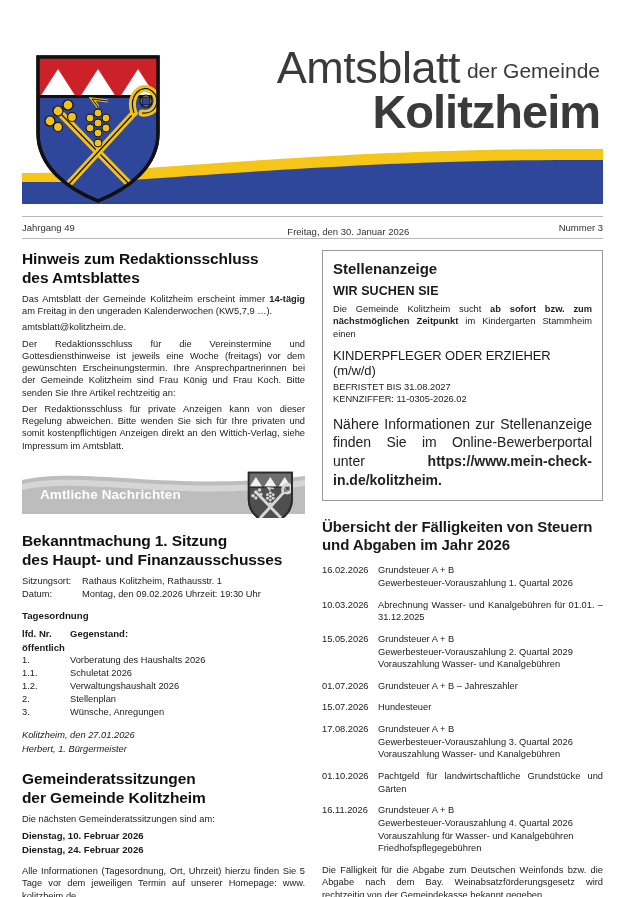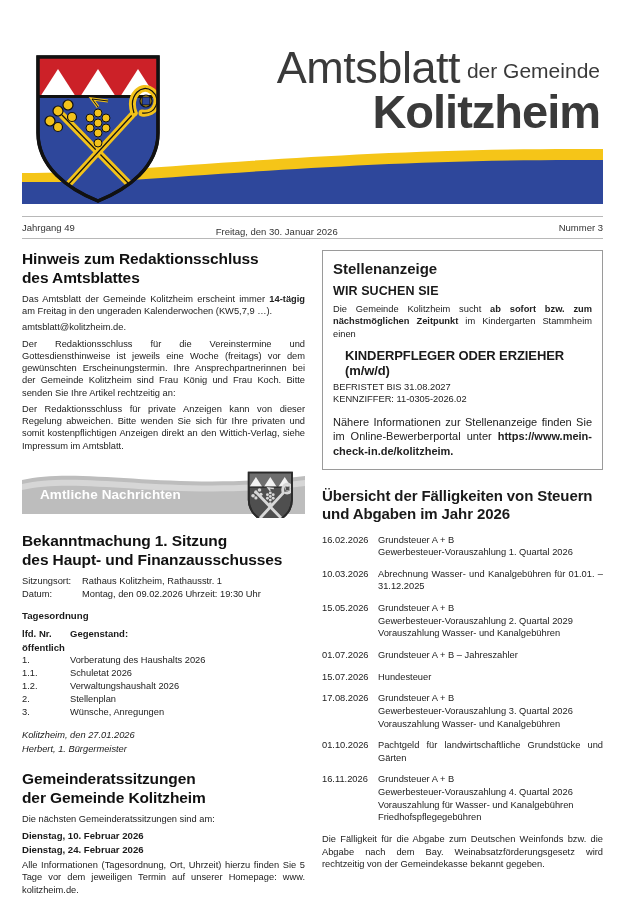--- a/index.html
+++ b/index.html
@@ -100,21 +100,21 @@
     border-top: 1px solid #b8b8b8;
     border-bottom: 1px solid #b8b8b8;
     height: 21px;
     display: flex;
     align-items: center;
     font-size: 9.5px;
     color: #333;
     margin-top: 12px;
   }
   .infobar .left { flex: 1; text-align: left; }
-  .infobar .center { flex: 1; text-align: left; margin-top: 8px; }
+  .infobar .center { flex: 1; text-align: right; margin-top: 8px; }
   .infobar .right { flex: 1; text-align: right; }
 
   
   .content {
     display: flex;
     margin: 0 22px;
     padding-top: 11px;
     gap: 17px;
   }
   .col {
@@ -152,32 +152,32 @@
     margin: 0 0 7px 0;
   }
   .box-sub {
     font-size: 12.5px;
     font-weight: bold;
     margin: 0 0 5px 0;
     letter-spacing: 0.1px;
   }
   .job-title {
     font-size: 13px;
-    font-weight: bold;
-    margin: 8px 0 3px 12px;
+    font-weight: normal;
+    margin: 8px 0 3px 0;
     letter-spacing: -0.1px;
   }
   .job-detail {
     font-size: 9.3px;
     line-height: 1.34;
     margin: 0;
     color: #222;
   }
   .box-foot {
-    font-size: 11px;
+    font-size: 14px;
     line-height: 1.34;
     margin: 9px 0 0 0;
     text-align: justify;
     color: #222;
   }
 
   
   .banner {
     position: relative;
     width: 283px;
@@ -473,21 +473,21 @@
       </div>
     </section>
 
     <section style="margin-top:14px;">
       <h2 class="head">
         <span>Gemeinderatssitzungen</span><br>
         <span>der Gemeinde Kolitzheim</span>
       </h2>
       <p class="body nojust">Die nächsten Gemeinderatssitzungen sind am:</p>
       <div class="dates-bold">Dienstag, 10. Februar 2026</div>
-      <div class="dates-bold" style="margin-bottom:3px;">Dienstag, 24. Februar 2026</div>
+      <div class="dates-bold" style="margin-bottom:9px;">Dienstag, 24. Februar 2026</div>
       <p class="body last">Alle Informationen (Tagesordnung, Ort, Uhrzeit) hierzu finden Sie 5 Tage vor dem jeweiligen Termin auf unserer Homepage: www. kolitzheim.de.</p>
     </section>
 
   </div>
 
   <div class="col">
 
     <div class="box">
       <div class="box-title">Stellenanzeige</div>
       <div class="box-sub">WIR SUCHEN SIE</div>

